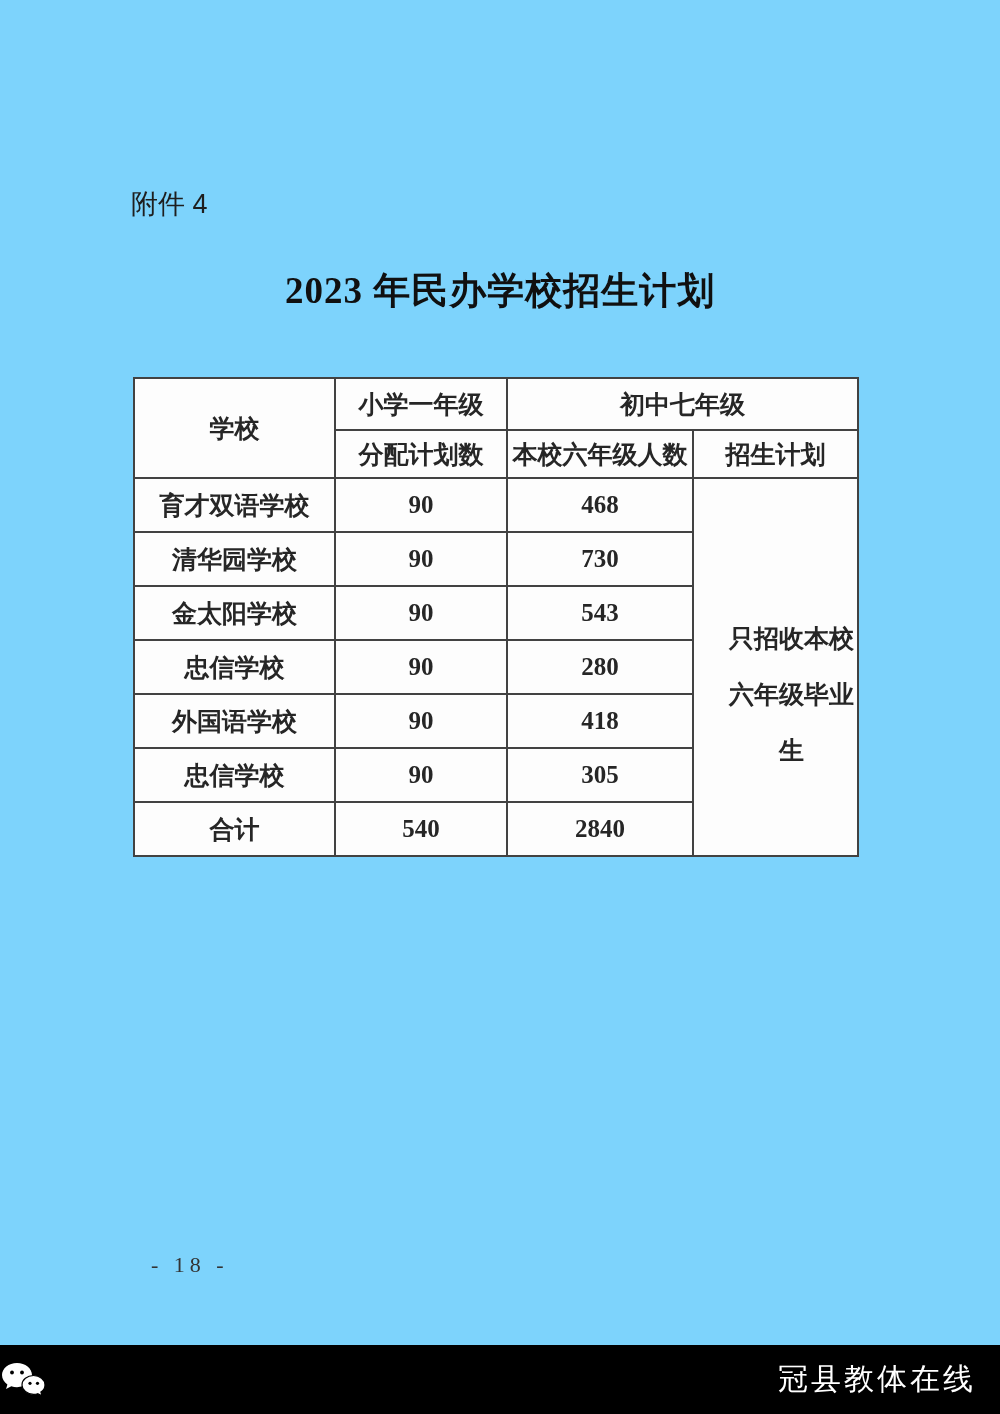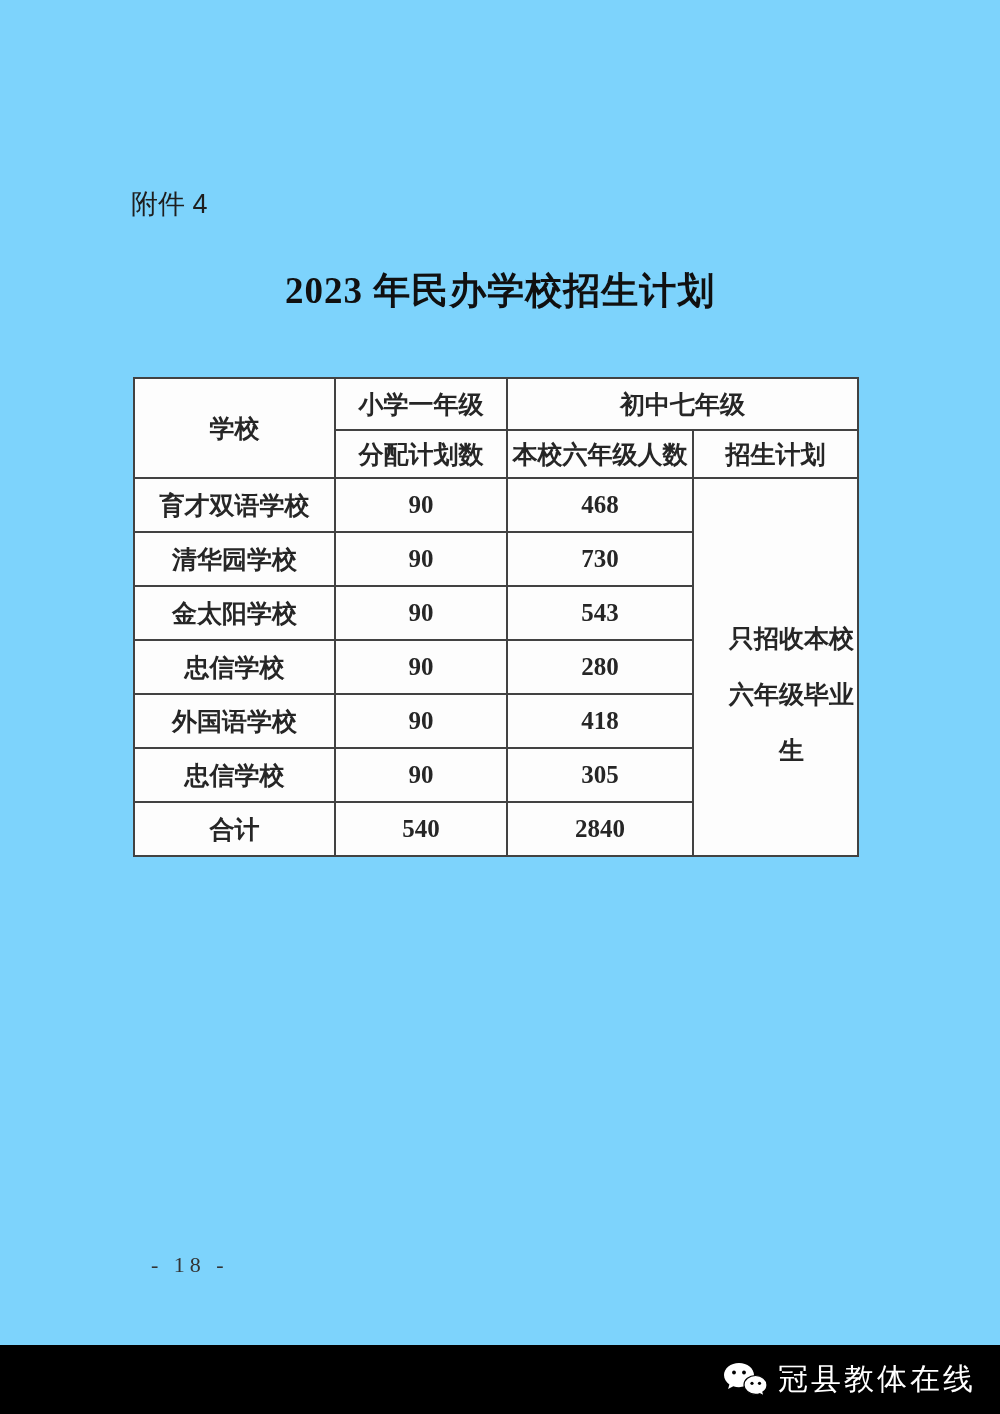--- a/index.html
+++ b/index.html
@@ -43,21 +43,21 @@
   td.note{font-size:26px;color:#262626;}
   .note-line{line-height:56px;height:56px;padding-left:32px;}
   .pageno{
     position:absolute;left:151px;top:1252px;
     font-size:22px;color:#333333;letter-spacing:5px;
   }
   .footerbar{
     position:absolute;left:0;top:1345px;
     width:1000px;height:69px;
     background:#000000;
-    display:flex;align-items:center;justify-content:flex-end;
+    display:flex;align-items:center;justify-content:space-between;
     box-sizing:border-box;padding-right:24px;gap:10px;
   }
   .brand{
     color:#ffffff;
     font-size:30px;
     letter-spacing:3px;
     font-family:"Liberation Serif","DejaVu Serif",serif;
   }
   .wechat-icon{display:block;}
 </style>

